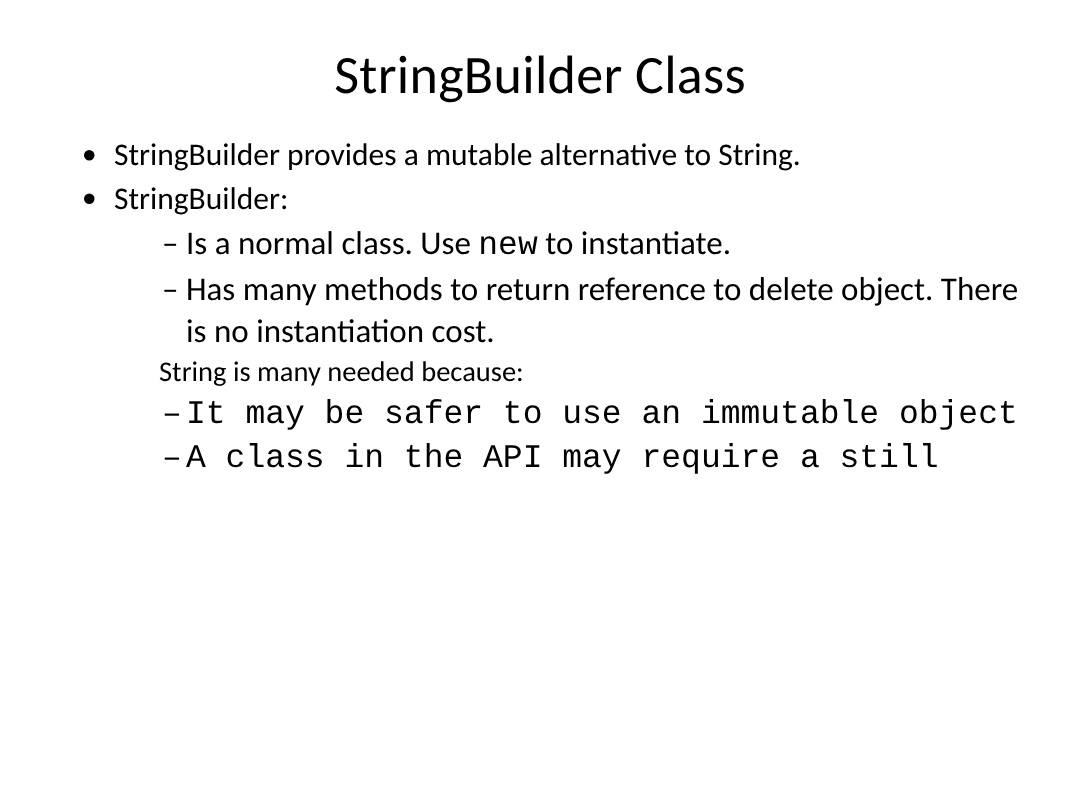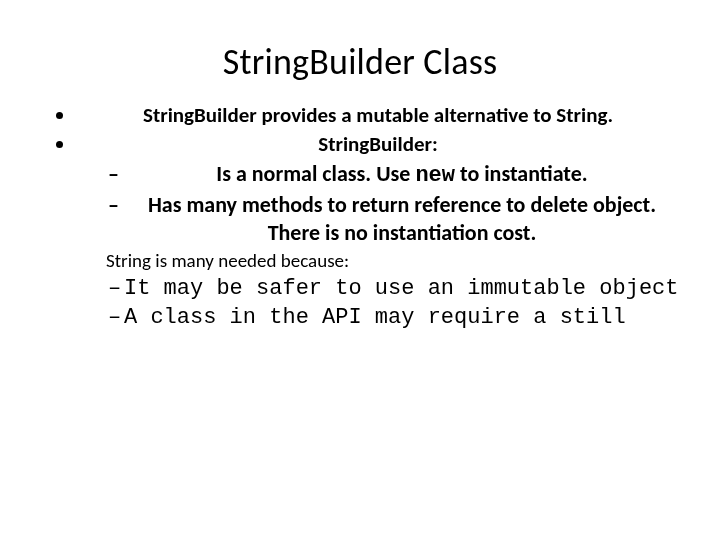--- a/index.html
+++ b/index.html
@@ -8,40 +8,39 @@
     width: 720px;
     height: 540px;
     background: #fff;
     font-family: Calibri, "Segoe UI", Arial, sans-serif;
     color: #000;
   }
   .slide {
     width: 720px;
     height: 403px;
     box-sizing: border-box;
-    padding: 32px 40px 20px 40px;
+    padding: 20px 40px 20px 40px;
   }
   .title {
     text-align: center;
     font-size: 36px;
     font-weight: 400;
     margin: 8px 0 18px 0;
     letter-spacing: 0.2px;
   }
   ul.level1 {
     list-style: disc;
     margin: 0;
     padding-left: 36px;
   }
   ul.level1 > li {
     font-size: 21px;
     line-height: 1.25;
     margin-bottom: 3px;
-    font-weight: 700;
-    text-align: center;
+    font-weight: 400;
   }
   ul.level2 {
     list-style: none;
     margin: 2px 0 2px 0;
     padding-left: 32px;
   }
   ul.level2 > li {
     font-size: 22px;
     line-height: 1.25;
     margin-bottom: 2px;

